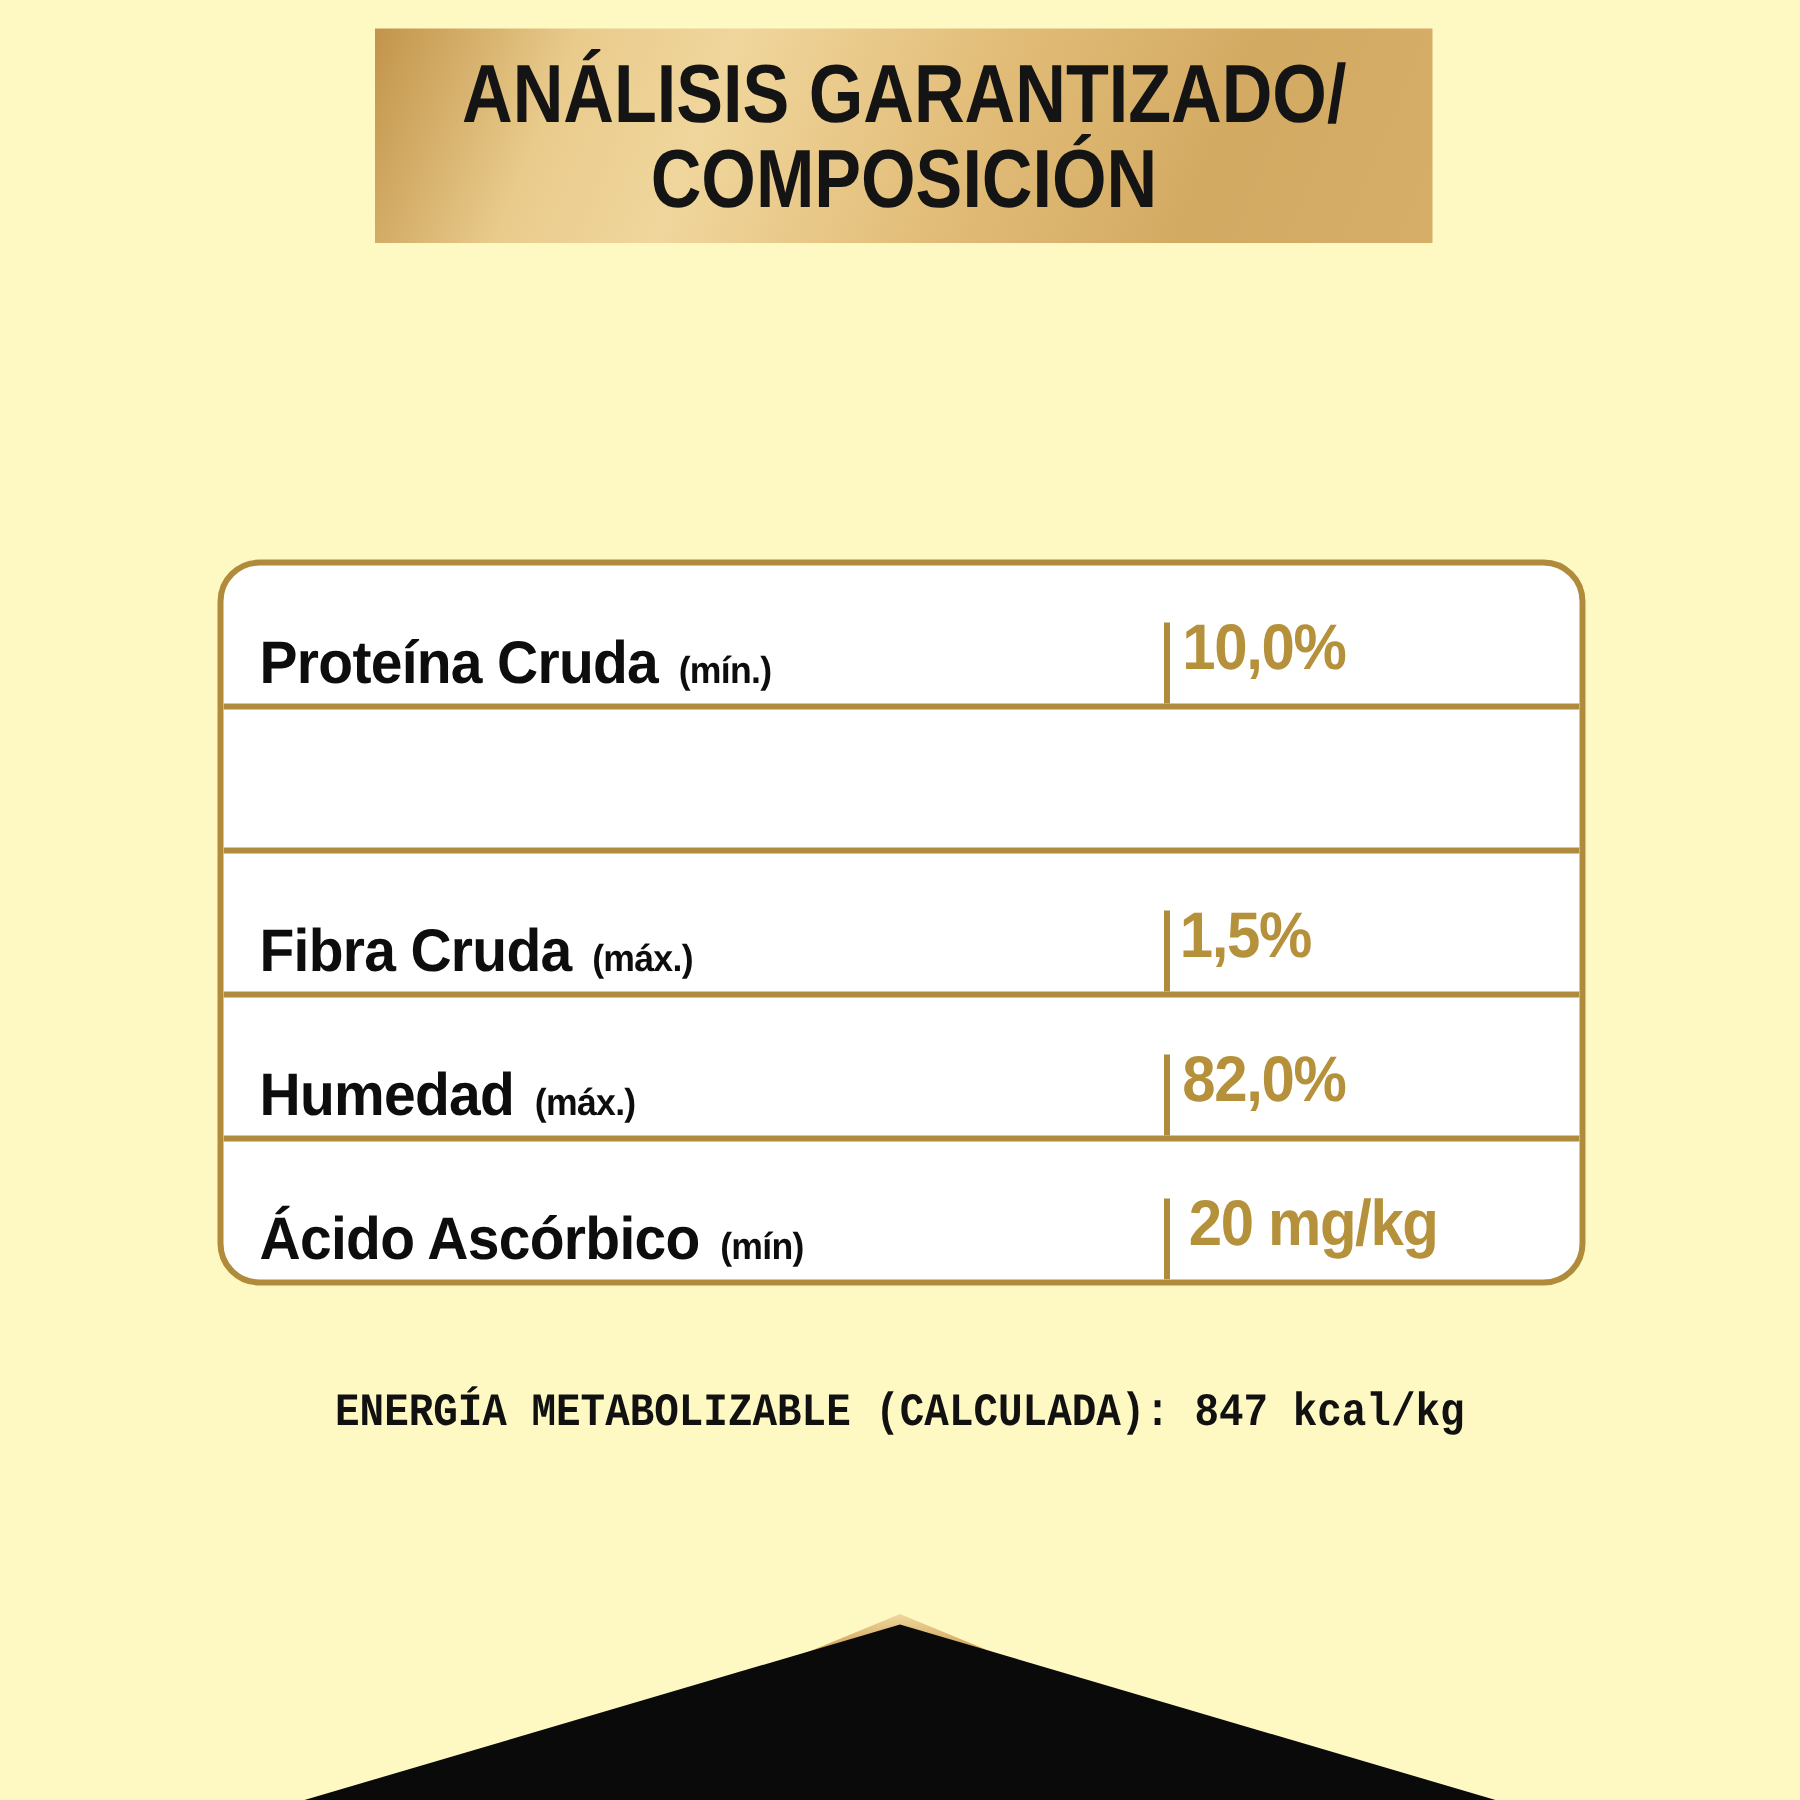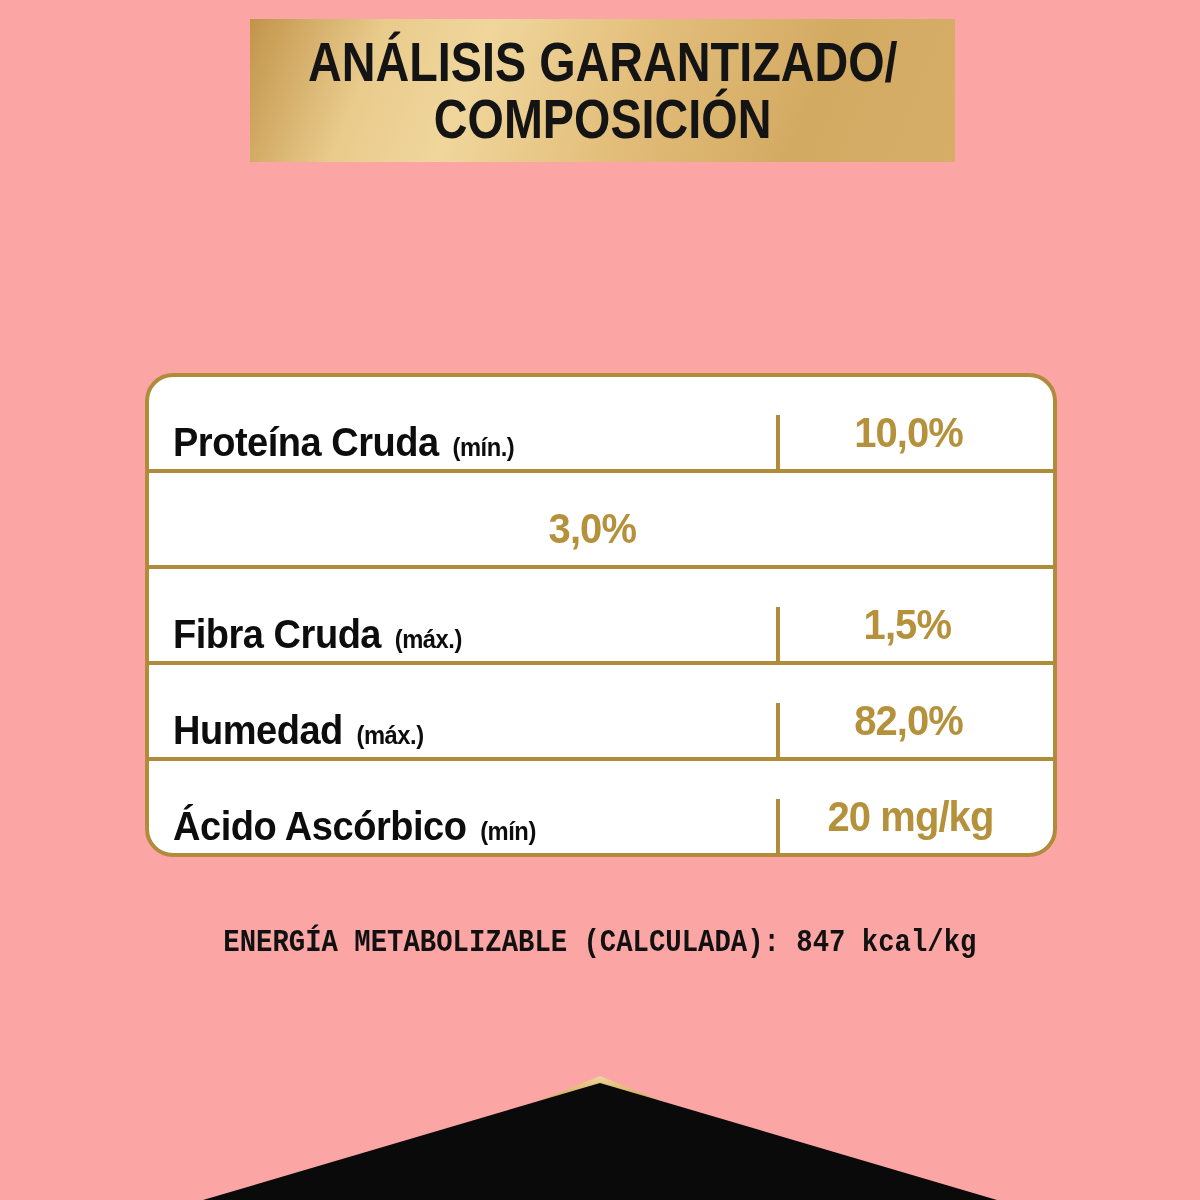--- a/index.html
+++ b/index.html
@@ -1,17 +1,17 @@
 <!DOCTYPE html>
 <html><head>
 <meta charset="utf-8">
 <style>
   html,body{margin:0;padding:0;background:#ffffff;}
   .canvas{
-    position:relative;width:1200px;height:1200px;background:#fca5a5;overflow:hidden;
+    position:relative;width:1200px;height:1200px;background:#fef9c3;overflow:hidden;
     font-family:"Liberation Sans", sans-serif;
   }
 
   
   .banner{
     position:absolute;left:250px;top:19px;width:705px;height:143px;
     background:linear-gradient(112deg,#c2944a 0%,#e9cb8c 18%,#f0d69c 32%,#e2bd79 55%,#d3aa62 78%,#d6ae68 100%);
     display:flex;flex-direction:column;justify-content:center;align-items:center;
   }
   .banner .line{
@@ -29,21 +29,21 @@
   .ga-row{display:flex;flex:1;border-bottom:4px solid #b08b3b;}
   .ga-row:last-child{border-bottom:none;}
   .cell-label{
     flex:0 0 631px;box-sizing:border-box;border-right:4px solid #b08b3b;
     display:flex;align-items:center;padding-left:24px;margin-top:38px;
   }
   .label-text{transform:scaleX(0.95);transform-origin:left center;white-space:nowrap;}
   .nutrient{font-size:40px;font-weight:bold;color:#0d0d0d;letter-spacing:-0.5px;}
   .qualifier{font-size:25px;font-weight:bold;color:#0d0d0d;margin-left:10px;letter-spacing:-0.5px;}
   .cell-value{
-    flex:1;display:flex;align-items:center;justify-content:center;padding-right:24px;margin-top:19px;
+    flex:1;display:flex;align-items:center;justify-content:flex-start;padding-right:24px;margin-top:19px;
   }
   .value-text{
     font-size:43px;font-weight:bold;color:#b6913c;letter-spacing:-1px;
     transform:scaleX(0.93);transform-origin:right center;white-space:nowrap;
   }
 
   
   .energy-note{position:absolute;left:0;top:925px;width:1200px;text-align:center;font-family:Liberation Mono, monospace;}
   .energy-note .note-text{
     display:inline-block;font-size:31px;font-weight:bold;color:#111111;
@@ -72,23 +72,20 @@
           <span class="nutrient">Proteína Cruda</span>
           <span class="qualifier">(mín.)</span>
         </div>
       </div>
       <div class="cell-value">
         <span class="value-text">10,0%</span>
       </div>
     </div>
 
     <div class="ga-row">
-      <div class="cell-value">
-        <span class="value-text">3,0%</span>
-      </div>
     </div>
 
     <div class="ga-row">
       <div class="cell-label">
         <div class="label-text">
           <span class="nutrient">Fibra Cruda</span>
           <span class="qualifier">(máx.)</span>
         </div>
       </div>
       <div class="cell-value">

